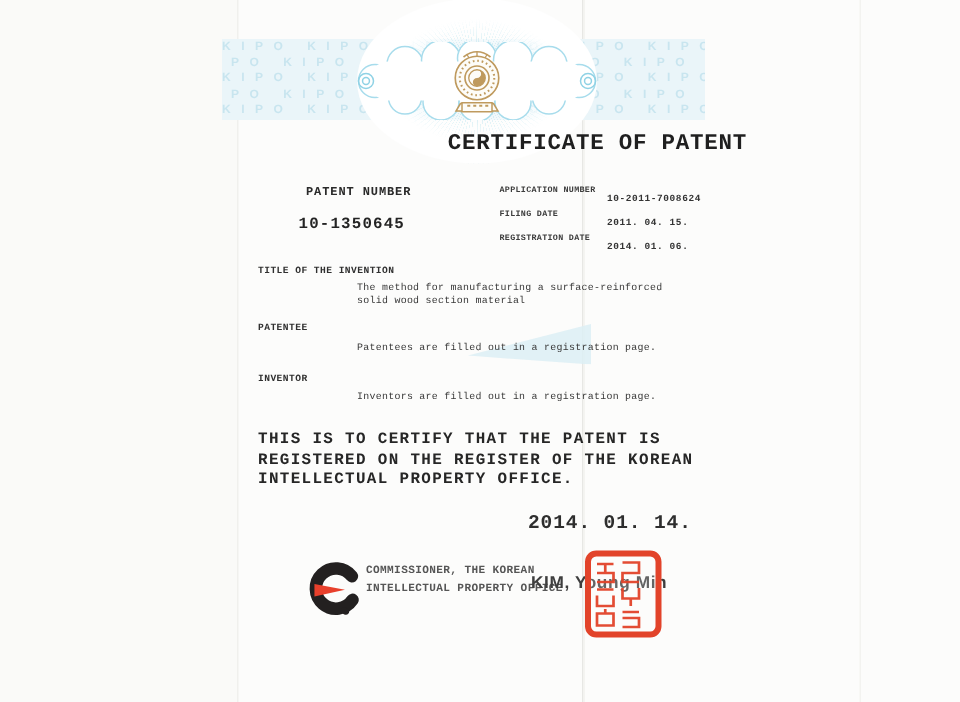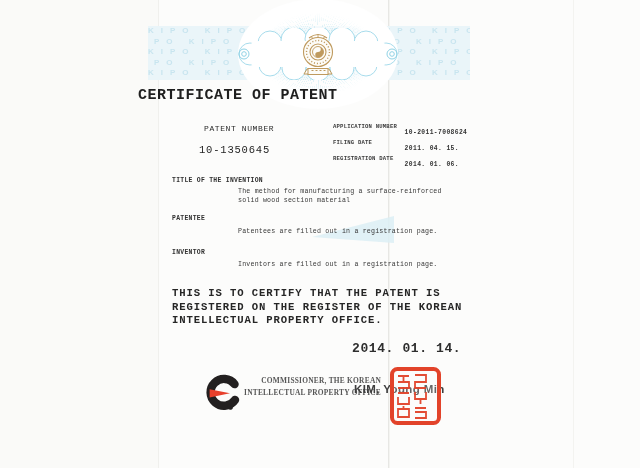--- a/index.html
+++ b/index.html
@@ -19,37 +19,37 @@
           letter-spacing:7px;color:rgba(150,204,226,0.40);line-height:10.5px;}
   .wm-row:nth-child(even){margin-left:-16px;}
   .sunburst{
     position:absolute;left:238px;top:-1px;width:160px;height:110px;border-radius:50%;
     background:
       radial-gradient(closest-side, rgba(255,255,255,0) 28%, #ffffff 75%),
       repeating-conic-gradient(from 2deg, rgba(130,205,224,0.45) 0deg 0.7deg, rgba(255,255,255,0) 0.7deg 3.4deg);
   }
   
   .title{
-    left:138px;top:87px;width:360px;text-align:left;
+    left:138px;top:87px;width:360px;text-align:right;
     font-size:15px;font-weight:700;letter-spacing:0.5px;color:#1f1f1f;white-space:nowrap;
   }
-  .pn-label{left:204px;top:124px;font-size:8px;font-weight:400;letter-spacing:0.6px;color:#2a2a2a;text-align:right;}
-  .pn-value{left:199px;top:144px;font-size:10.5px;font-weight:400;letter-spacing:0.8px;color:#242424;text-align:center;}
+  .pn-label{left:204px;top:124px;font-size:8px;font-weight:700;letter-spacing:0.6px;color:#2a2a2a;text-align:right;}
+  .pn-value{left:199px;top:144px;font-size:10.5px;font-weight:700;letter-spacing:0.8px;color:#242424;text-align:center;}
   .detail-table{left:333px;top:121px;}
   .detail-row{height:16px;white-space:nowrap;}
   .detail-label{display:inline-block;width:58px;font-size:5.6px;font-weight:700;letter-spacing:0.2px;color:#3c3c3c;vertical-align:top;padding-top:2px;}
   .detail-value{display:inline-block;font-size:6.3px;font-weight:600;letter-spacing:0.4px;color:#333;margin-left:4px;padding-top:1.5px;}
   .section{position:absolute;left:172px;}
   .section-label{font-size:6.4px;font-weight:700;letter-spacing:0.3px;color:#303030;white-space:nowrap;}
   .section-lines{position:absolute;left:66px;white-space:nowrap;}
   .section-line{font-size:6.6px;letter-spacing:0.2px;color:#383838;line-height:9px;}
   .statement{left:172px;top:287px;font-size:10.6px;font-weight:600;letter-spacing:0.9px;line-height:13.5px;color:#262626;white-space:nowrap;font-family:Liberation Mono, monospace;}
   .issue-date{left:352px;top:341px;font-size:13px;font-weight:600;letter-spacing:0.6px;color:#2e2e2e;}
-  .org{left:244px;top:375px;font-family:Liberation Serif, serif;font-size:7.4px;font-weight:600;
-       letter-spacing:0.25px;color:#565656;line-height:12px;white-space:nowrap;text-align:right;}
+  .org{left:244px;top:375px;font-family:Liberation Mono, monospace;font-size:7.4px;font-weight:600;
+       letter-spacing:0.25px;color:#565656;line-height:12px;white-space:nowrap;}
   .signer-name{left:354px;top:383px;font-family:Liberation Sans, sans-serif;font-size:11.5px;font-weight:600;
        letter-spacing:0.4px;color:#3e3e3e;white-space:nowrap;}
   
   .wm-triangle{left:312px;top:216px;width:82px;height:27px;background:#dceef5;opacity:0.85;
        clip-path:polygon(0 78%, 100% 0, 100% 100%);}
 </style>
 </head>
 <body>
 
 <div class="canvas">

